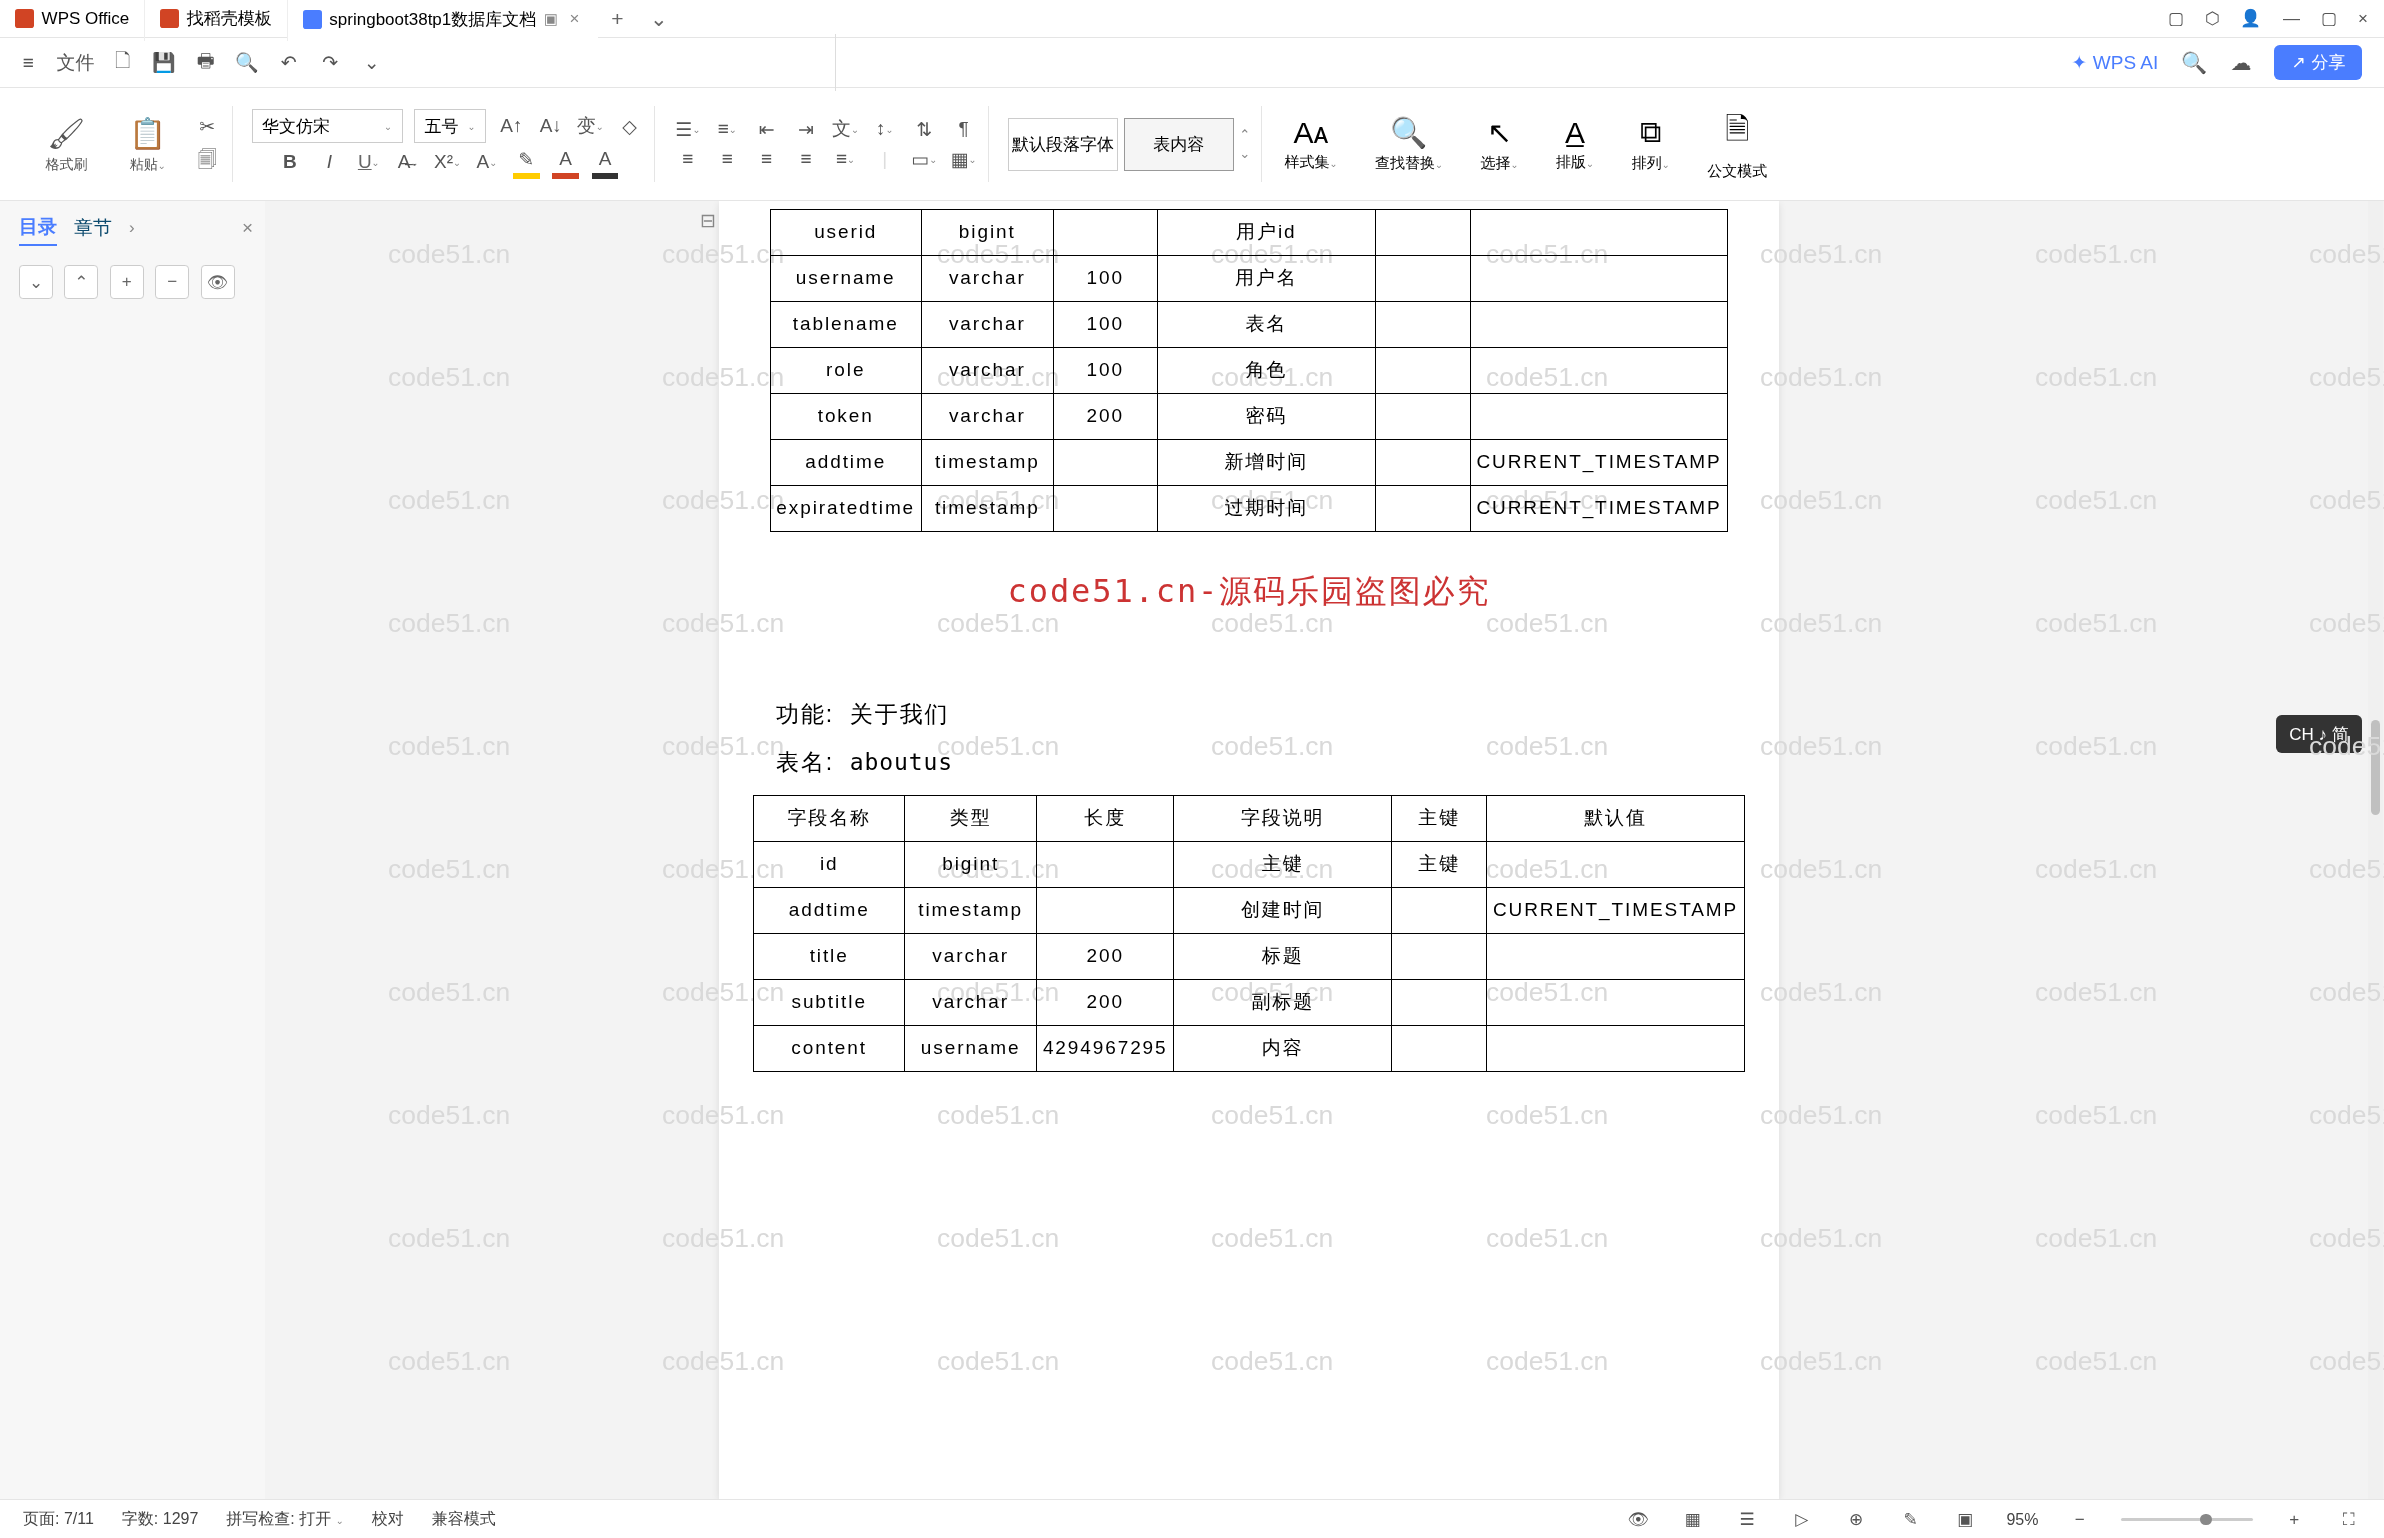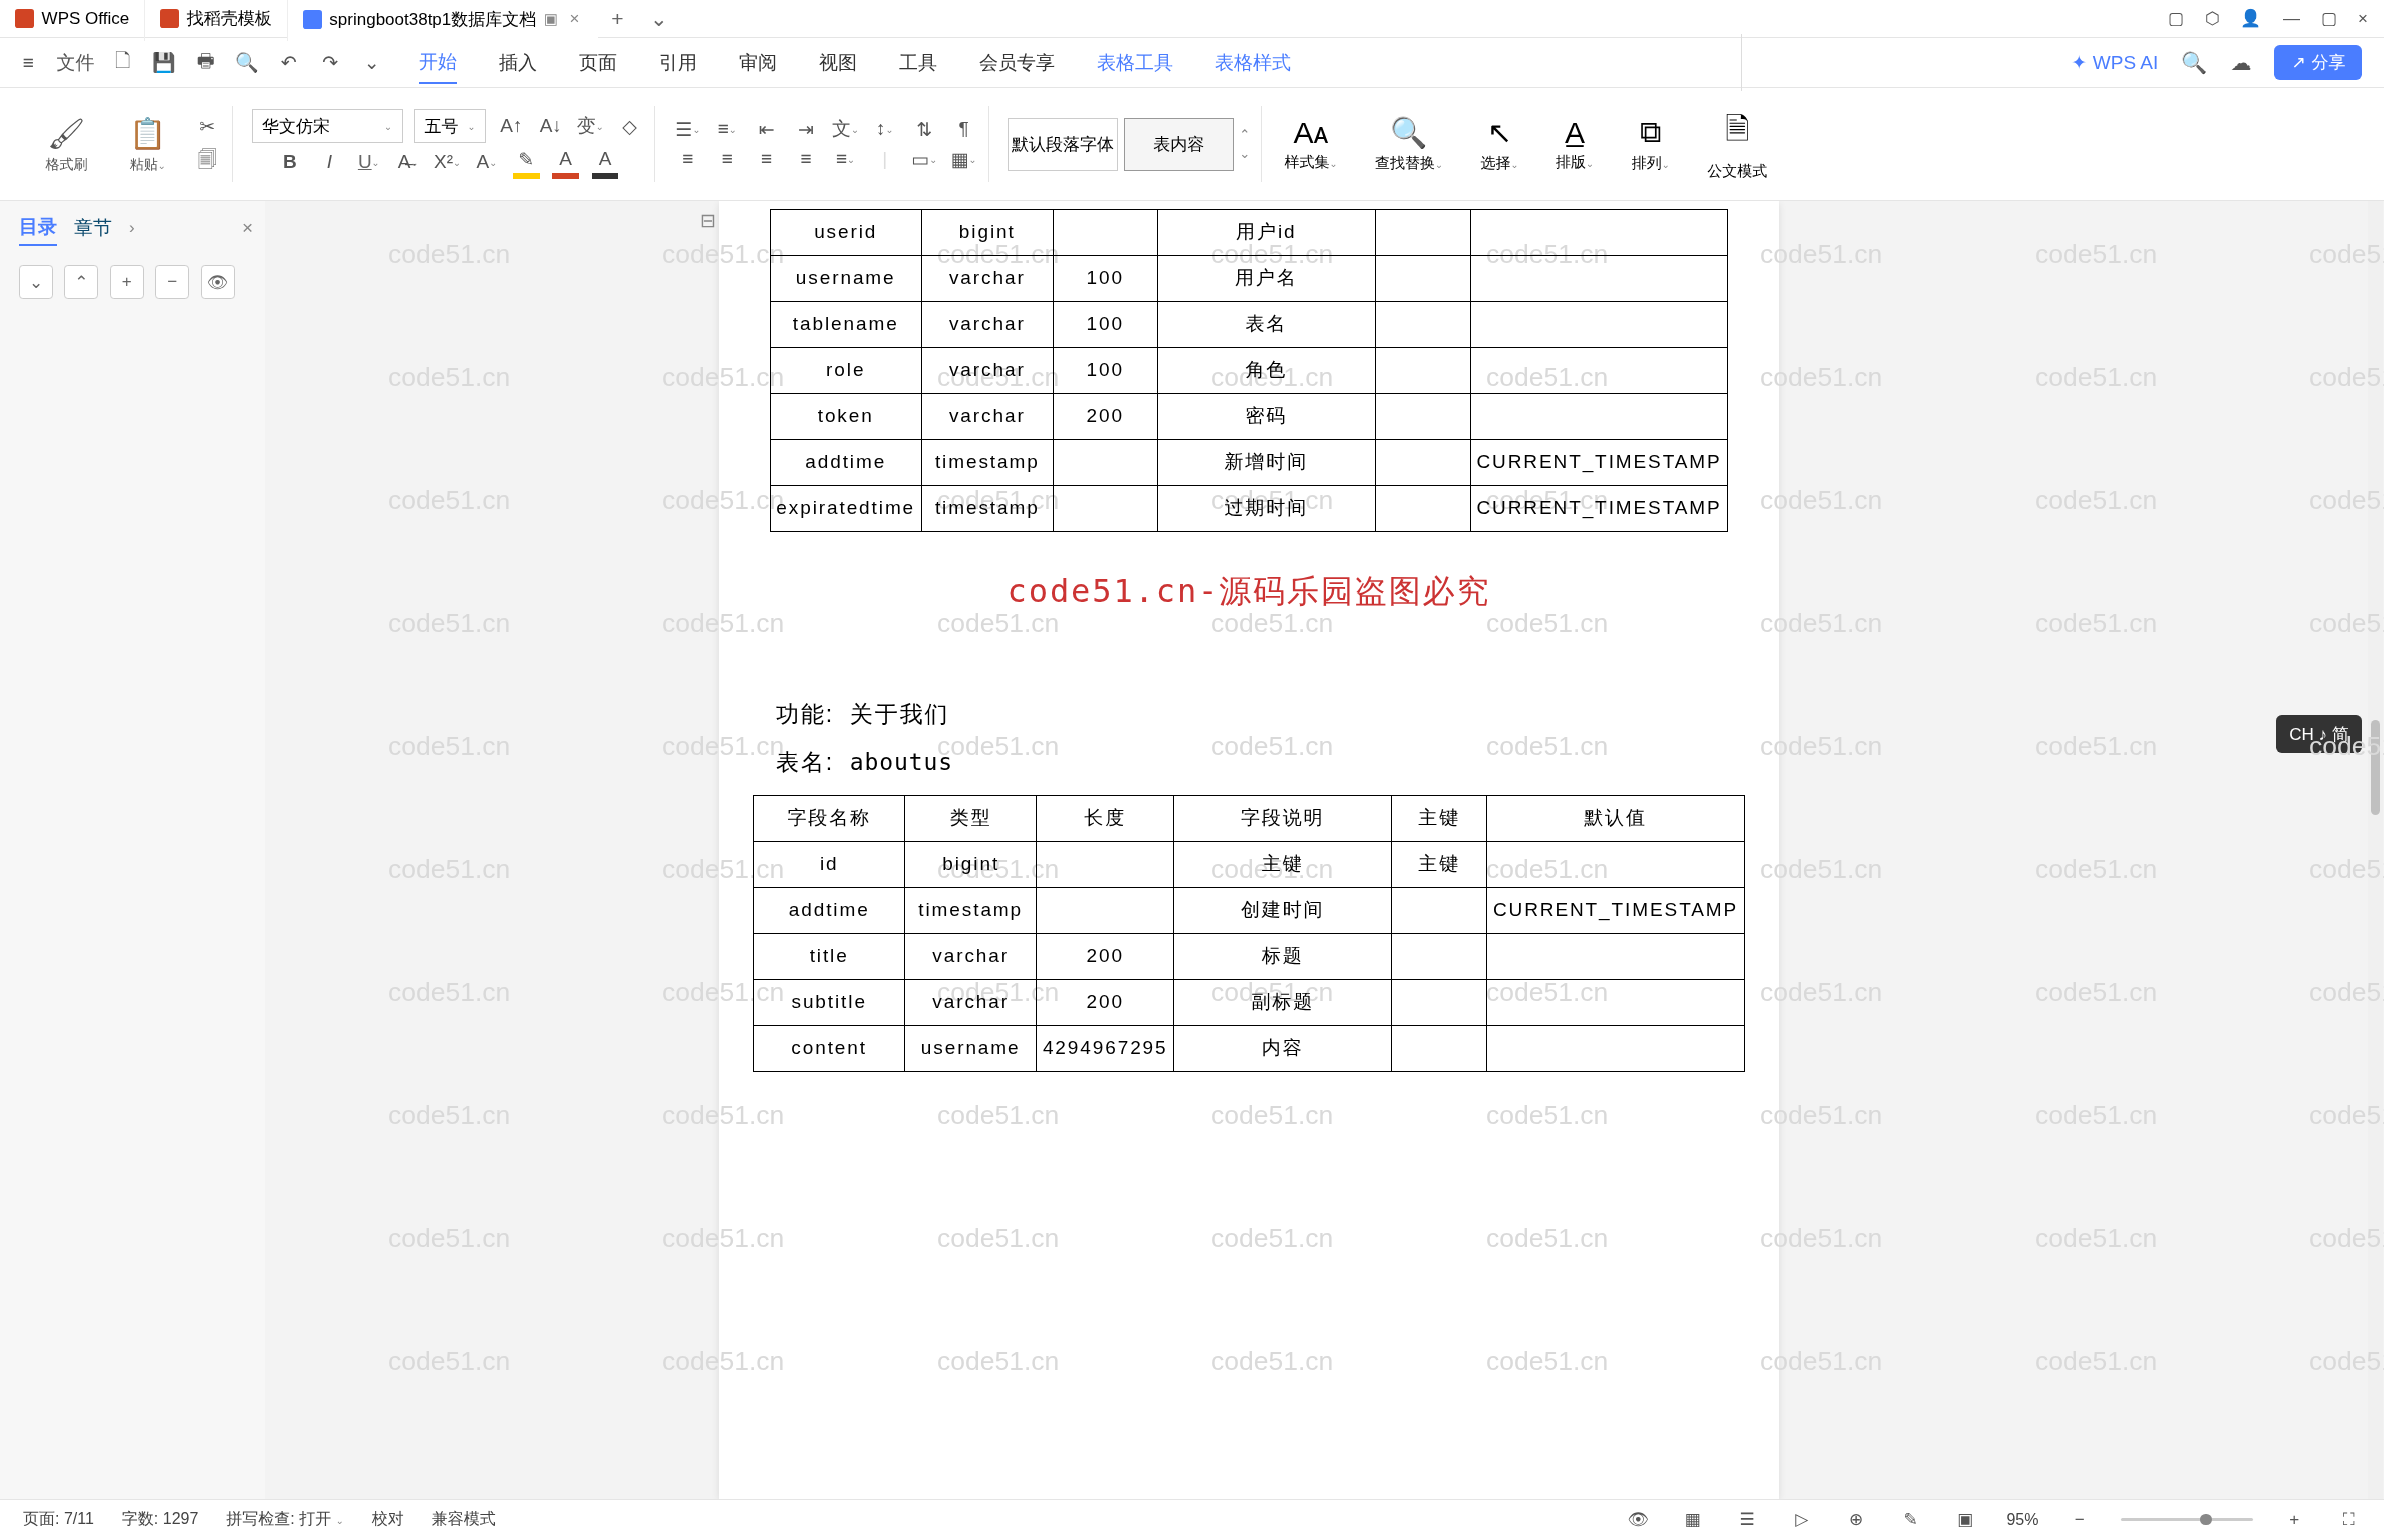--- a/index.html
+++ b/index.html
@@ -140,32 +140,20 @@
   <div class="menu-left">
     <div class="mi">≡</div>
     <div class="mi" style="width:auto;font-size:19px">文件</div>
     <div class="mi">🗋</div>
     <div class="mi">💾</div>
     <div class="mi">🖶</div>
     <div class="mi">🔍</div>
     <div class="mi">↶</div>
     <div class="mi">↷</div>
     <div class="mi dd">⌄</div>
-  </div>
-  <div class="tabs">
-    <div class="mt active">开始</div>
-    <div class="mt">插入</div>
-    <div class="mt">页面</div>
-    <div class="mt">引用</div>
-    <div class="mt">审阅</div>
-    <div class="mt">视图</div>
-    <div class="mt">工具</div>
-    <div class="mt">会员专享</div>
-    <div class="mt blue">表格工具</div>
-    <div class="mt blue">表格样式</div>
   </div>
   <div class="divider"></div>
   <div class="right">
     <div class="wps-ai">
         <span>✦</span>
         <span>WPS AI</span>
       </div>
     <div class="search-ico">🔍</div>
     <div class="cloud">☁</div>
     <div class="share-btn">

